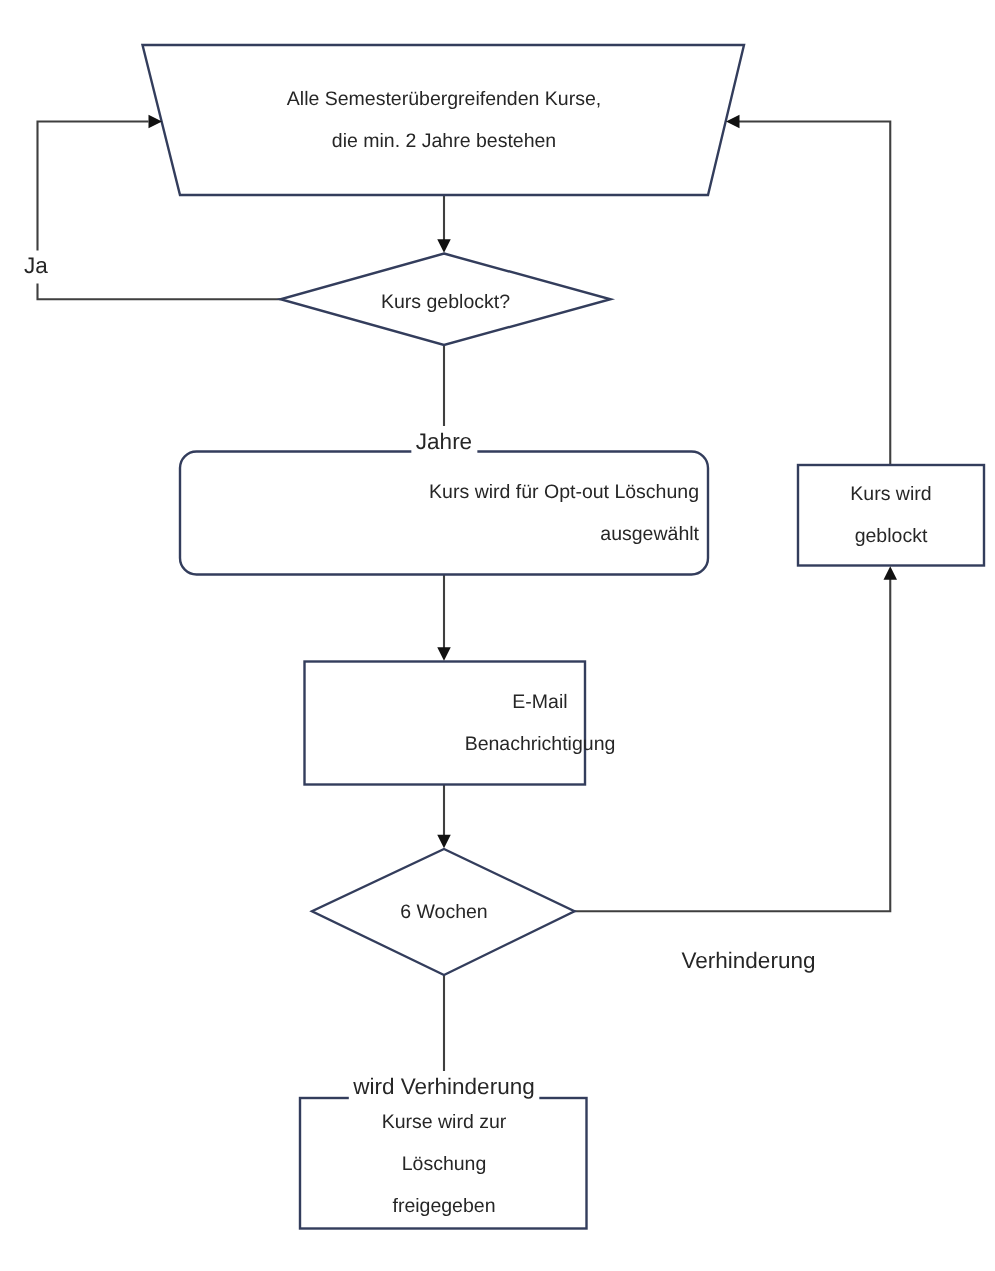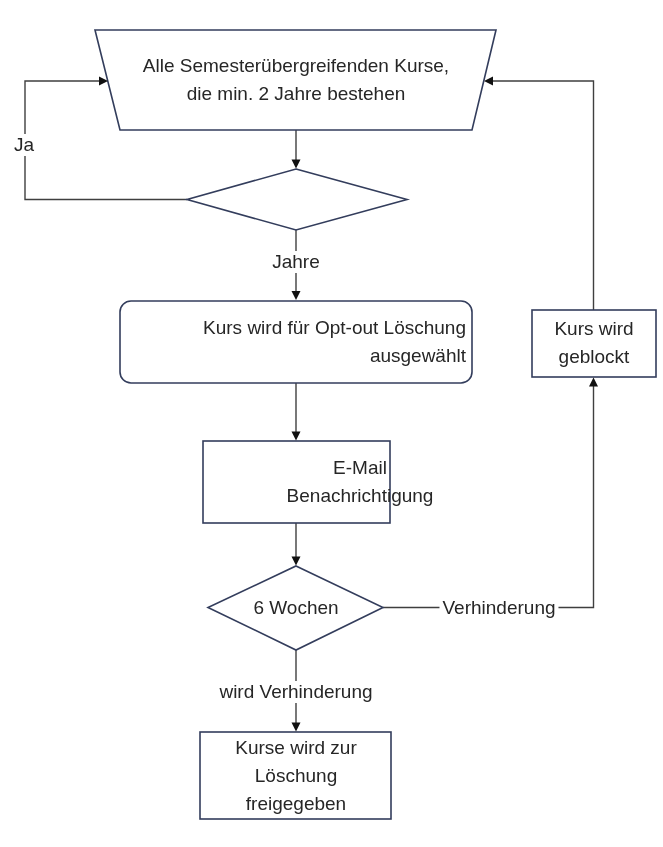--- a/index.html
+++ b/index.html
@@ -10,34 +10,35 @@
     background: #ffffff;
     font-family: "Liberation Sans", sans-serif;
     color: #262626;
     overflow: hidden;
   }
   .canvas svg { position: absolute; left: 0; top: 0; }
   .node-label {
     position: absolute;
     transform: translate(-50%, -50%);
     text-align: center;
-    font-size: 19px;
+    font-size: 13px;
     line-height: 28px;
     white-space: pre-line;
     color: #262626;
   }
   .edge-label {
     position: absolute;
     transform: translate(-50%, -50%);
     background: #ffffff;
     padding: 0 3px;
-    font-size: 19px;
+    font-size: 15px;
     line-height: 22px;
     white-space: nowrap;
     color: #262626;
+    margin-top: 33px;
   }
 </style>
 </head>
 <body>
 
 <div class="canvas">
 
   <svg width="663" height="847" viewBox="0 0 663 847">
 
     <g fill="none" stroke-width="1.4" stroke="#3f3f3f">
@@ -68,20 +69,21 @@
       <polygon points="291.5,556.5 300.5,556.5 296,565.5"></polygon>
       <polygon points="589,386.5 598,386.5 593.5,377.5"></polygon>
       <polygon points="493,76.5 493,85.5 484,81"></polygon>
       <polygon points="291.5,722.5 300.5,722.5 296,731.5"></polygon>
       <polygon points="99,76.5 99,85.5 108,81"></polygon>
     </g>
   </svg>
 
   <div class="node-label" style="left:296px; top:80px; width:420px;">Alle Semesterübergreifenden Kurse,
 die min. 2 Jahre bestehen</div>
+  <div class="node-label" style="left:297px; top:201px; width:220px;">Kurs geblockt?</div>
   <div class="node-label" style="left:296px; top:342px; width:340px;text-align:right;">Kurs wird für Opt-out Löschung
 ausgewählt</div>
   <div class="node-label" style="left:312px; top:482px; width:185px;margin-left:48px;">E-Mail
 Benachrichtigung</div>
   <div class="node-label" style="left:296px; top:608px; width:170px;">6 Wochen</div>
   <div class="node-label" style="left:594px; top:343px; width:122px;">Kurs wird
 geblockt</div>
   <div class="node-label" style="left:296px; top:776px; width:185px;">Kurse wird zur
 Löschung
 freigegeben</div>

